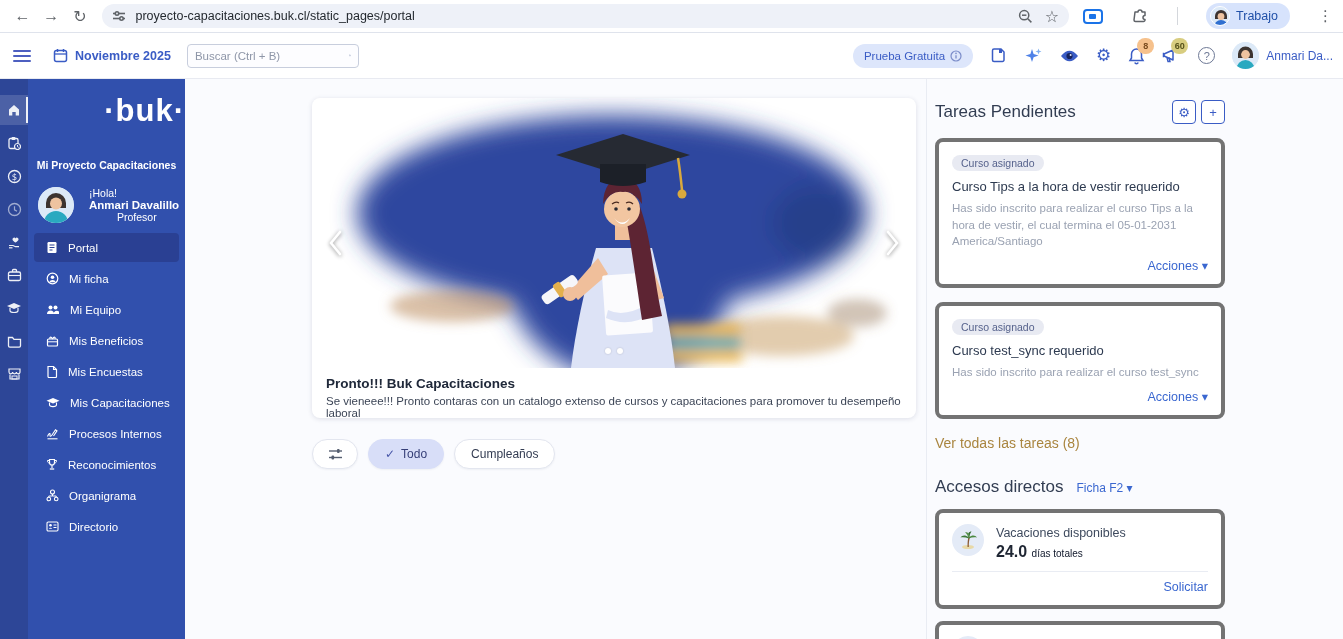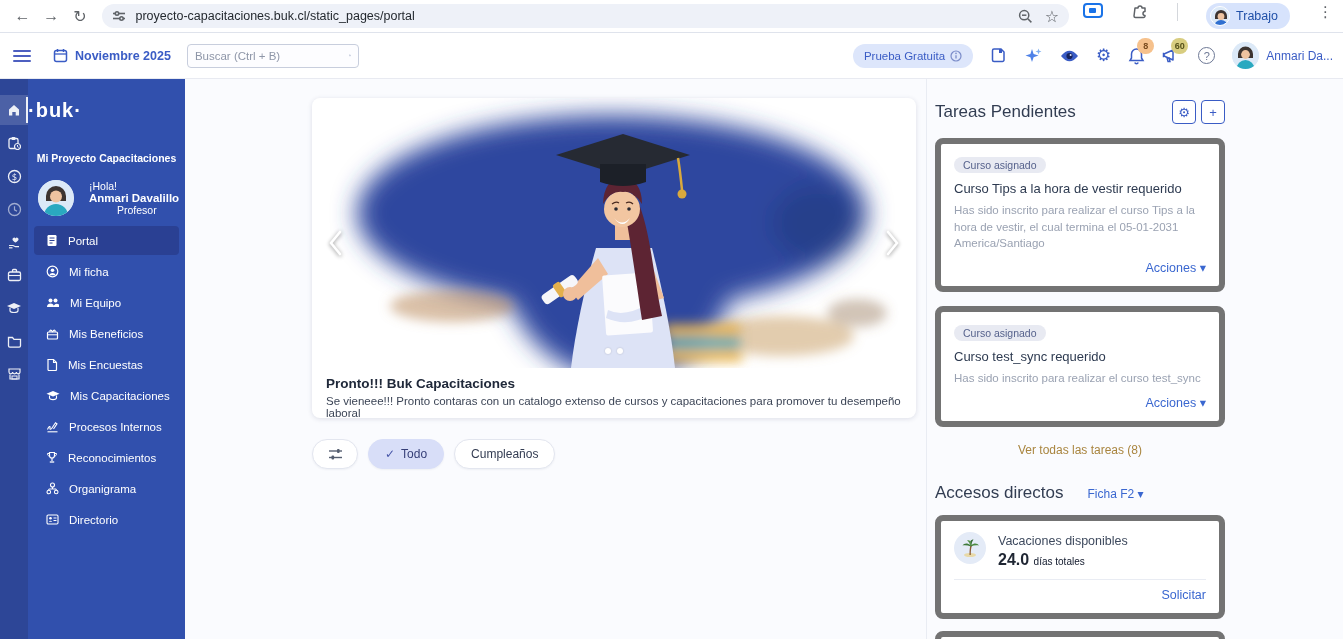--- a/index.html
+++ b/index.html
@@ -10,21 +10,21 @@
   
   .chrome { position:absolute; top:0; left:0; width:1343px; height:33px; background:#ffffff;
     border-bottom:1px solid #dfe3ec; display:flex; align-items:center; }
   .nav-ico { width:30px; text-align:center; font-size:16px; color:#5f6368; cursor:pointer; }
   .chrome .back { margin-left:8px; }
   .omnibox { display:flex; align-items:center; height:24px; width:1005px; margin-left:8px;
     background:#eef1f8; border-radius:12px; padding:0 10px; }
   .omnibox .tune { margin-right:9px; }
   .omnibox .url { flex:1; font-size:12.5px; color:#24292f; white-space:nowrap; overflow:hidden; }
   .omni-ico { margin-left:12px; color:#5f6368; font-size:14px; cursor:pointer; display:flex; align-items:center; }
-  .chrome-right { display:flex; margin-left:14px; gap:28px; }
+  .chrome-right { display:flex; align-items:center; margin-left:14px; gap:28px; }
   .pip { width:20px; height:15px; border:2px solid #1a73e8; border-radius:4px; position:relative; cursor:pointer; }
   .pip::after { content:""; position:absolute; left:4px; top:3px; width:7px; height:5px; background:#1a73e8; border-radius:1px; }
   .sep { width:1px; height:18px; background:#d4d7dc; }
   .profile-chip { display:flex; align-items:center; gap:6px; background:#d7e3fc; border-radius:14px;
     height:26px; padding:0 12px 0 4px; cursor:pointer; }
   .profile-chip .txt { font-size:12.5px; color:#1f4fa8; }
   .avatar-sm { width:20px; height:20px; border-radius:50%; background:#dce9f7; overflow:hidden; border:1px solid #fff; }
   .dots { font-size:15px; color:#5f6368; margin-right:10px; cursor:pointer; }
 
   
@@ -54,21 +54,21 @@
   .user-name { font-size:12px; color:#3a5cc5; white-space:nowrap; }
 
   
   .rail { position:absolute; top:79px; left:0; width:28px; height:560px; background:#2d4697; }
   .rail-item { width:28px; height:30px; display:flex; align-items:center; justify-content:center;
     margin-bottom:3px; cursor:pointer; position:relative; opacity:.92; }
   .rail-item.active { background:rgba(255,255,255,.16); }
   .rail-item.active::after { content:""; position:absolute; right:0; top:2px; bottom:2px; width:2.5px; background:#fff; }
   .rail-item:first-child { margin-top:16px; }
   .sidebar { position:absolute; top:79px; left:28px; width:157px; height:560px; background:#3150ad; color:#fff; }
-  .logo { text-align:left; font-size:20px; font-weight:bold; letter-spacing:1px; margin-top:20px; }
+  .logo { text-align:right; font-size:31px; font-weight:bold; letter-spacing:1px; margin-top:14px; }
   .project { text-align:center; font-size:10.5px; font-weight:bold; margin-top:30px; padding:0 8px; }
   .user-block { display:flex; align-items:center; gap:15px; margin:16px 0 10px 10px; }
   .avatar-lg { width:36px; height:36px; border-radius:50%; background:#dce9f7; overflow:hidden; flex:none; }
   .user-block .l1 { font-size:10.5px; }
   .user-block .l2 { font-size:11.5px; font-weight:bold; }
   .user-block .l3 { font-size:10.5px;padding-left:28px; }
   .menu { margin-top:8px; }
   .menu-item { display:flex; align-items:center; gap:10px; height:29px; margin:2px 6px; padding-left:12px;
     border-radius:4px; font-size:11.5px; cursor:pointer; }
   .menu-item.active { background:#2a4093; }
@@ -96,28 +96,28 @@
     padding:0 16px; cursor:pointer; box-shadow:0 1px 2px rgba(40,50,90,.06); }
   .pill.sel { background:#d8def8; border-color:#d8def8; color:#353e77; gap:6px; }
   .pill.iconic { width:46px; padding:0; }
 
   
   .rpanel { position:absolute; left:750px; top:0; width:290px; }
   .rp-h2 { font-size:17px; color:#323d52; font-weight:normal; }
   .rp-head { display:flex; align-items:center; margin-top:21px; }
   .sq-btn { width:24px; height:24px; border:1px solid #3a5cc5; border-radius:4px; background:#fff;
     color:#3a5cc5; display:flex; align-items:center; justify-content:center; font-size:13px; cursor:pointer; }
-  .task-card { margin-top:14px; background:#fff; border:6px solid #737373; border-radius:8px; padding:11px 13px; }
+  .task-card { margin-top:14px; background:#fff; border:4px solid #737373; border-radius:8px; padding:11px 13px; }
   .badge-pill { display:inline-block; background:#e8eaf2; color:#56628c; font-size:10.5px;
     border-radius:9px; padding:2px 9px; }
   .task-title { font-size:13px; color:#2d3a50; margin-top:8px; }
   .task-desc { font-size:11.5px; color:#9aa2b2; margin-top:6px; line-height:1.45; }
   .task-action { text-align:right; font-size:12.5px; color:#3a67d0; margin-top:8px; cursor:pointer; }
-  .view-all { text-align:center; font-size:12px; color:#a9853f; margin-top:16px; cursor:pointer; }
-  .sc-head { display:flex; align-items:baseline; gap:24px; margin-top:26px; }
+  .view-all { text-align:left; font-size:14px; color:#a9853f; margin-top:16px; cursor:pointer; }
+  .sc-head { display:flex; align-items:baseline; gap:13px; margin-top:26px; }
   .sc-link { font-size:12px; color:#3a67d0; cursor:pointer; }
   .ico-circ { width:32px; height:32px; border-radius:50%; background:#e4ebf7; display:flex;
     align-items:center; justify-content:center; flex:none; }
   .vac-row { display:flex; align-items:flex-start; gap:12px; }
   .vac-lbl { font-size:12.5px; color:#3e4a5e; margin-top:2px; }
   .vac-val { font-size:16px; font-weight:bold; color:#1f2633; margin-top:3px; }
   .vac-val span { font-size:10px; font-weight:normal; color:#0f172a; }
   .hr { height:1px; background:#e9ecf3; margin:10px 0 8px; }
   .right-link { text-align:right; font-size:12.5px; color:#3a67d0; cursor:pointer; }
   .liq-row { display:flex; align-items:center; gap:12px; }

